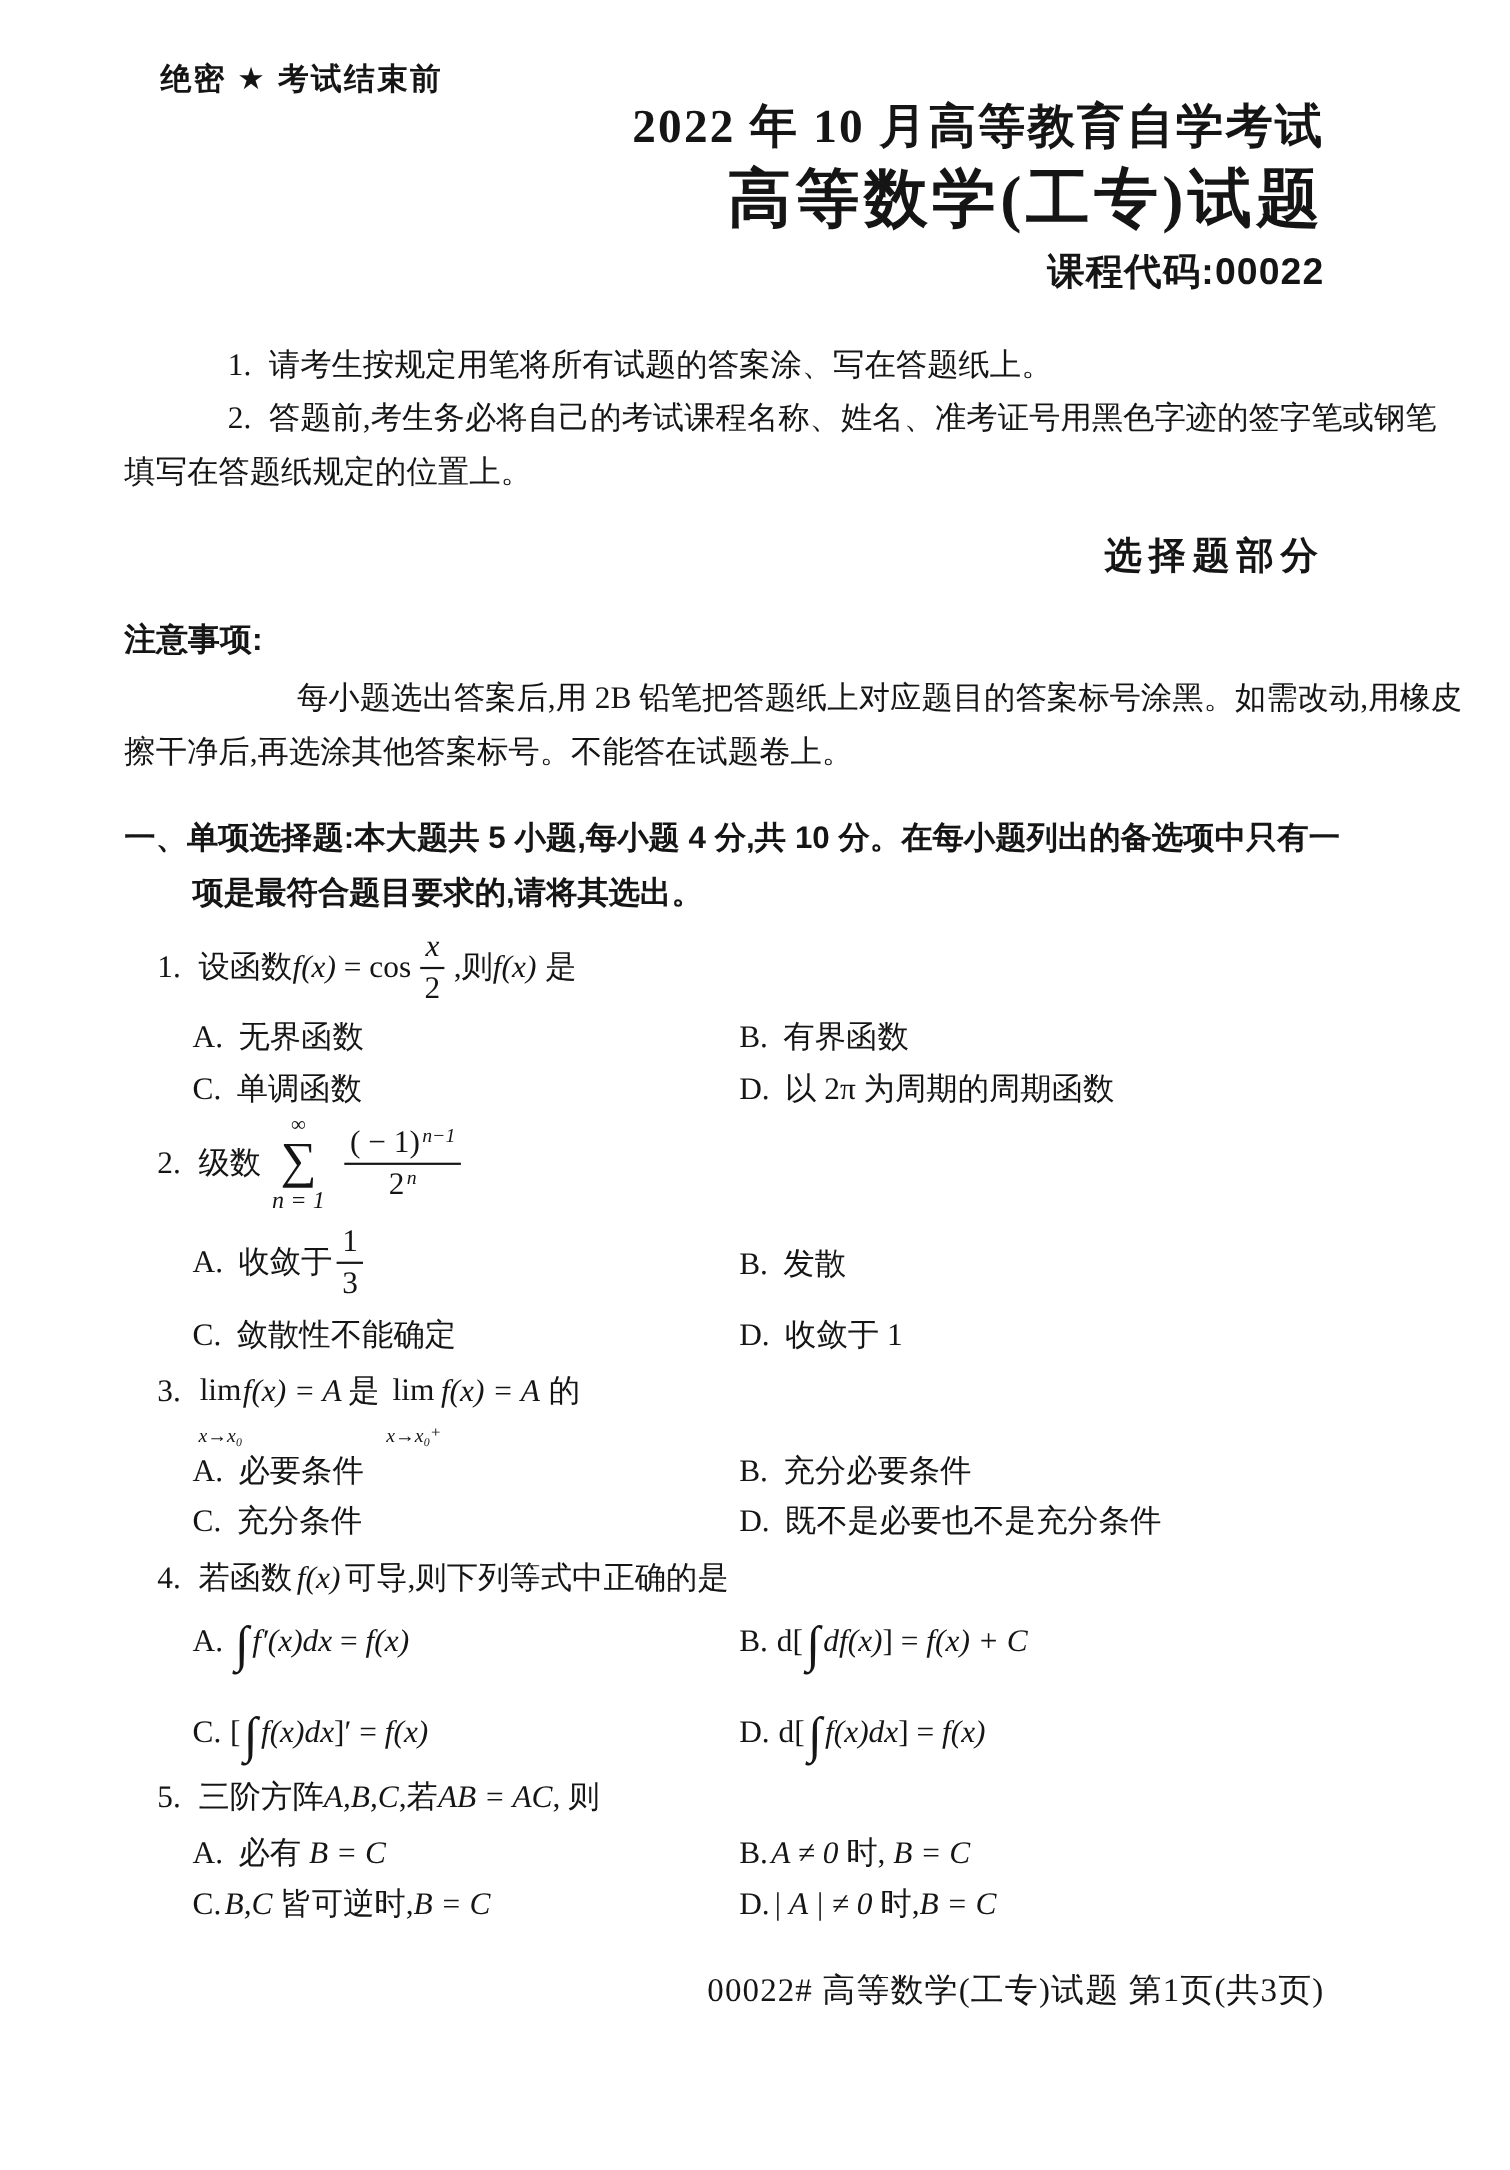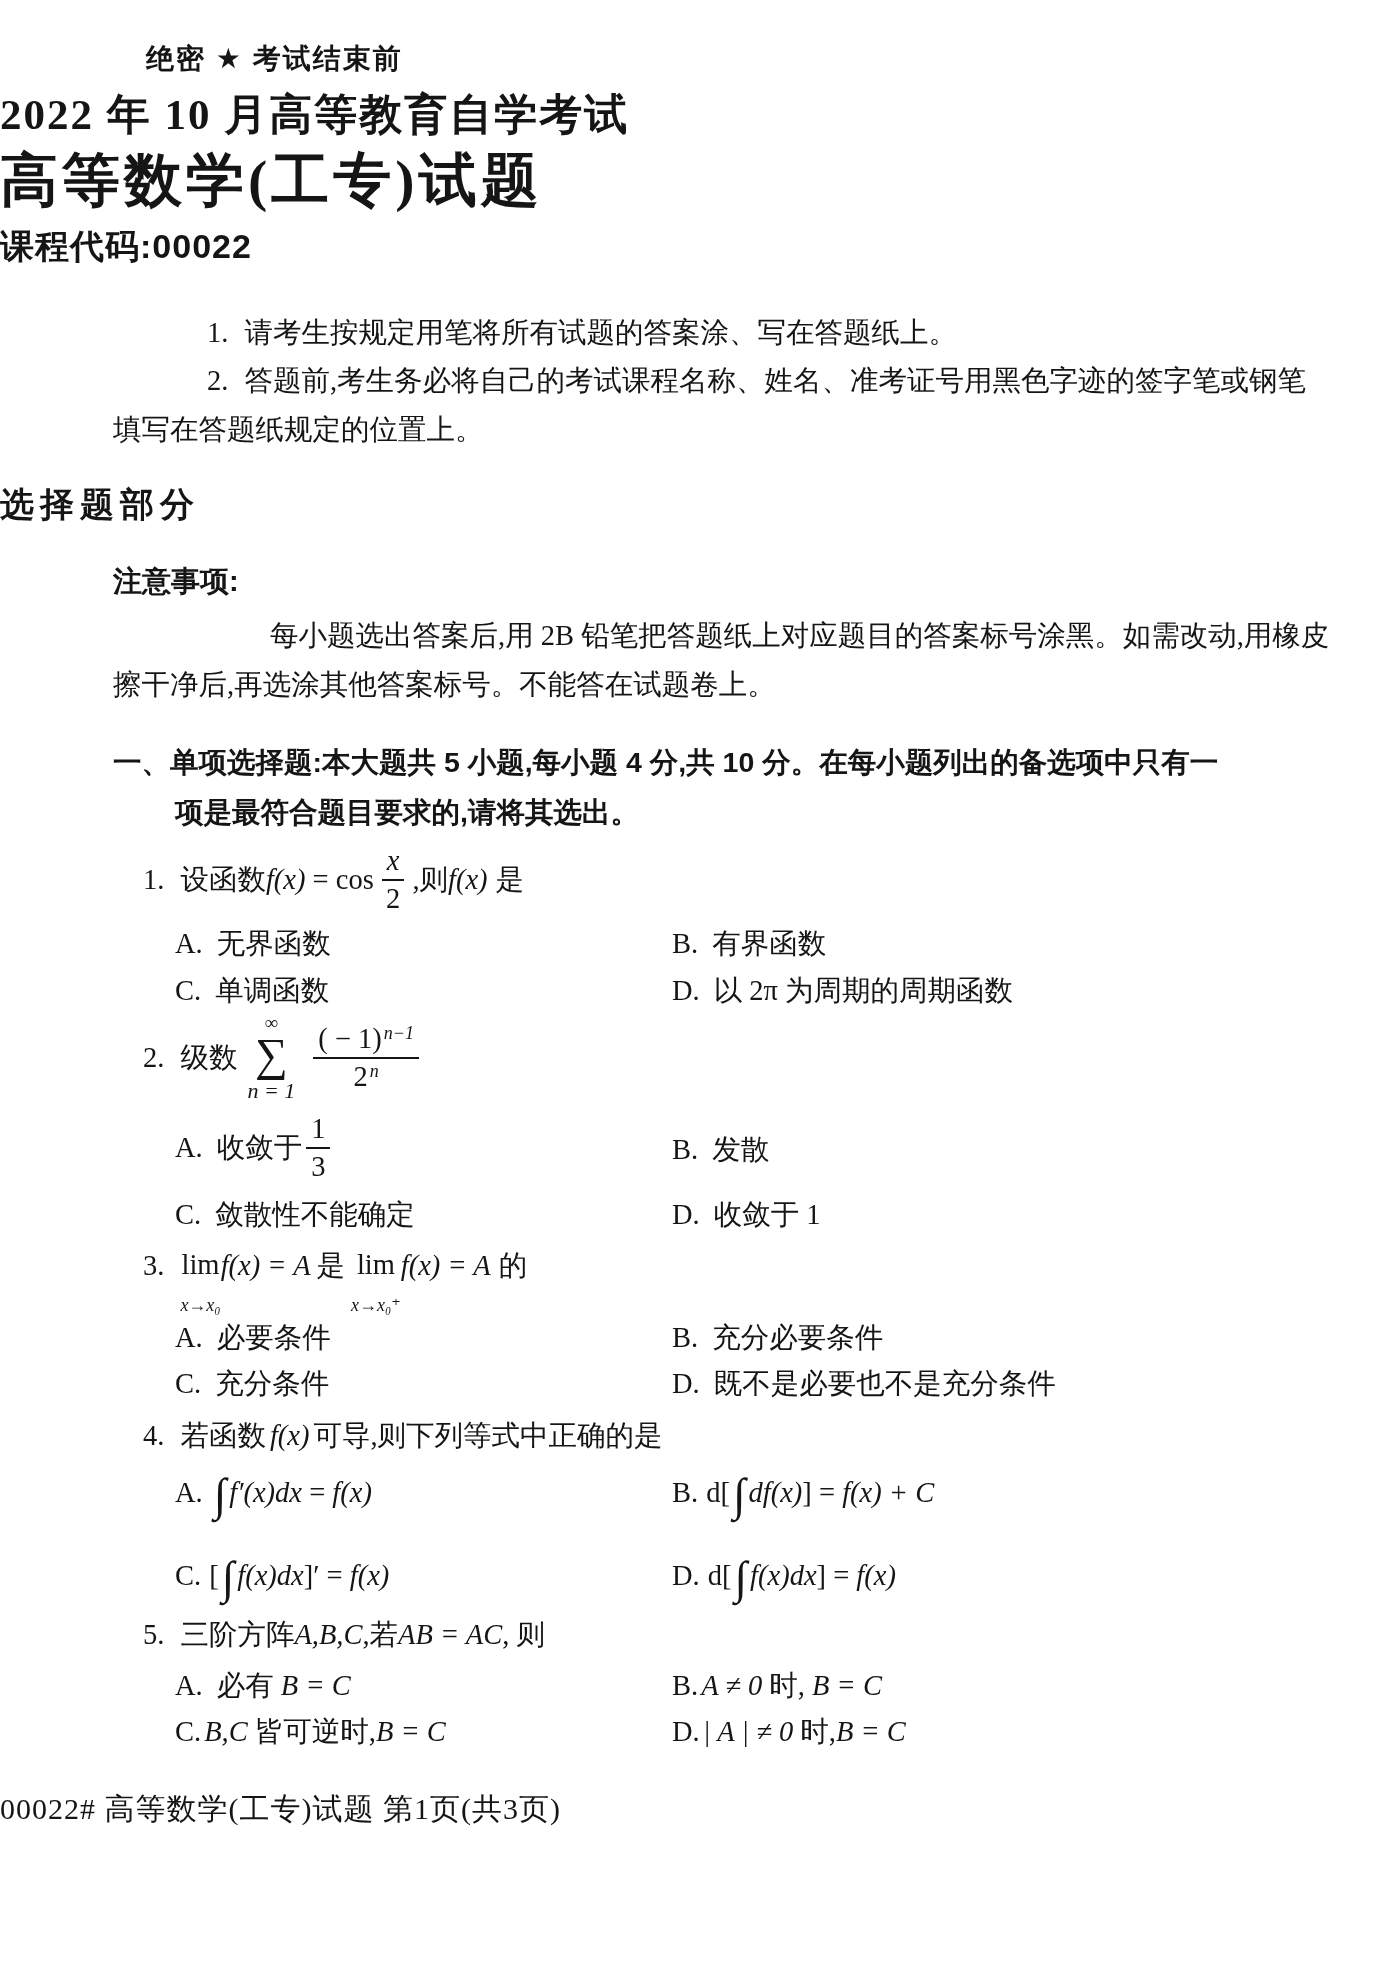--- a/index.html
+++ b/index.html
@@ -2,28 +2,28 @@
 <html><head>
 <meta charset="utf-8">
 <style>
   html,body{margin:0;padding:0;background:#e8e8e8;}
   .page{
     position:relative;width:1373px;height:1973px;background:#ffffff;
     color:#151515;font-family:"Liberation Serif","DejaVu Serif",serif;
     overflow:hidden;margin:0 auto;
   }
   .abs{position:absolute;}
-  .center{left:0;width:1204px;text-align:left;}
+  .center{left:0;width:1204px;text-align:right;}
   .sans{font-family:"Liberation Sans","DejaVu Sans",sans-serif;}
   .b{font-weight:bold;}
   .pre{white-space:pre;}
   .m{font-style:italic;}
   .row{display:flex;align-items:center;}
   .rowtop{display:flex;align-items:flex-start;}
-  .security{font-size:28px;letter-spacing:2px;}
+  .security{font-size:28px;letter-spacing:2px;margin-top:13px;}
   .title1{font-size:43px;font-weight:bold;letter-spacing:2px;}
   .title2{font-size:58px;font-weight:900;letter-spacing:4px;}
   .course{font-size:34px;font-weight:bold;letter-spacing:1px;}
   .body28{font-size:28.5px;line-height:1.16;}
   .sect{font-size:34px;font-weight:bold;letter-spacing:6px;}
   .notice{font-size:29px;font-weight:bold;}
   .head28{font-size:28.5px;font-weight:bold;line-height:1.16;}
   .qno{margin-right:16px;}
   .optno{margin-right:14px;}
   .optno-tight{margin-right:3px;}

